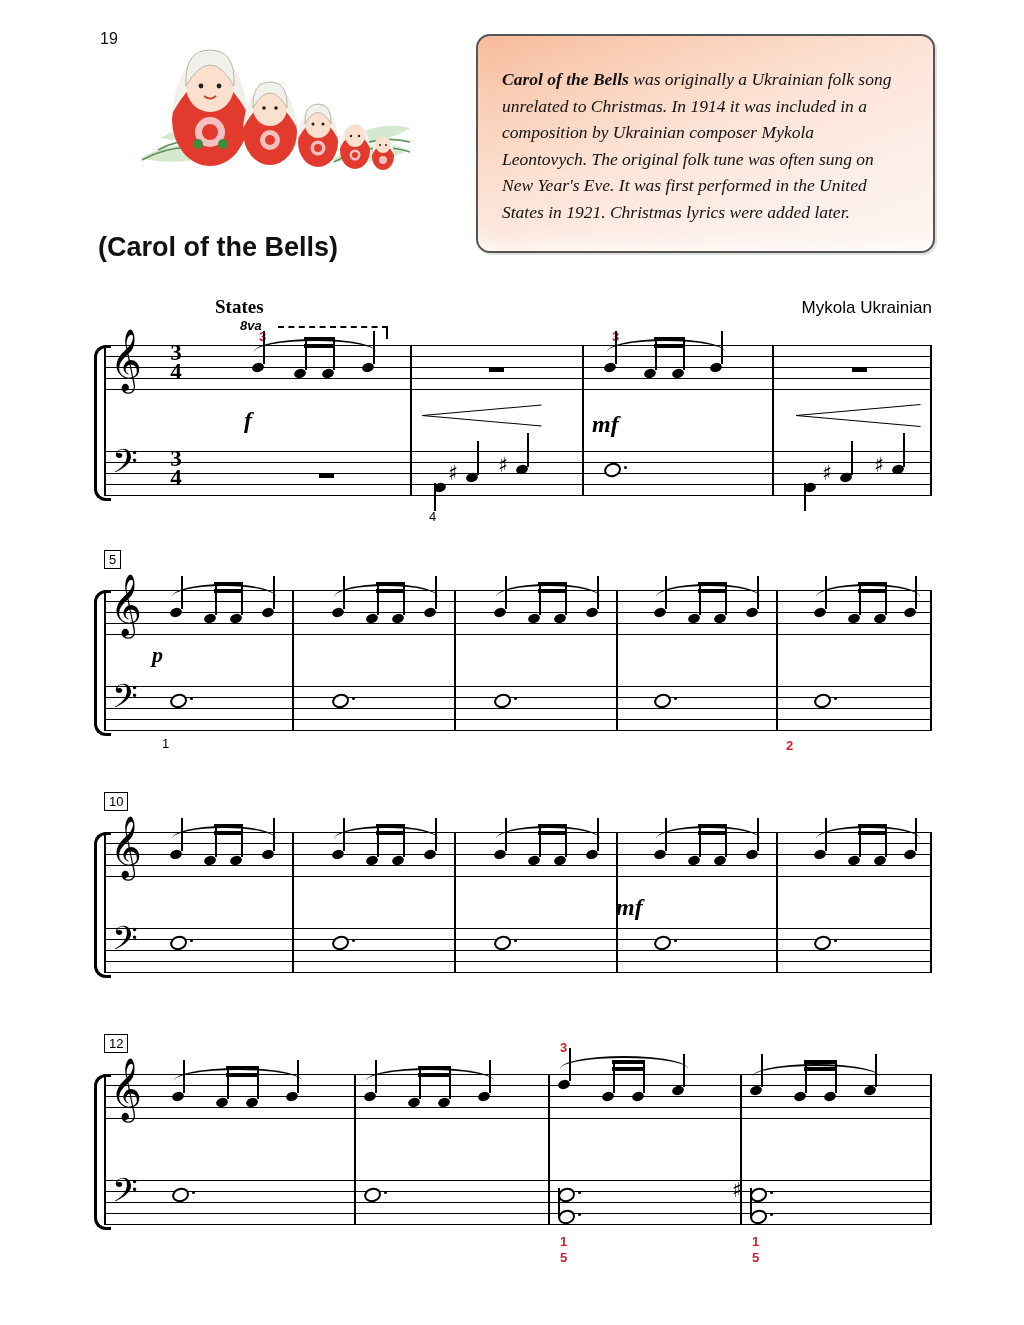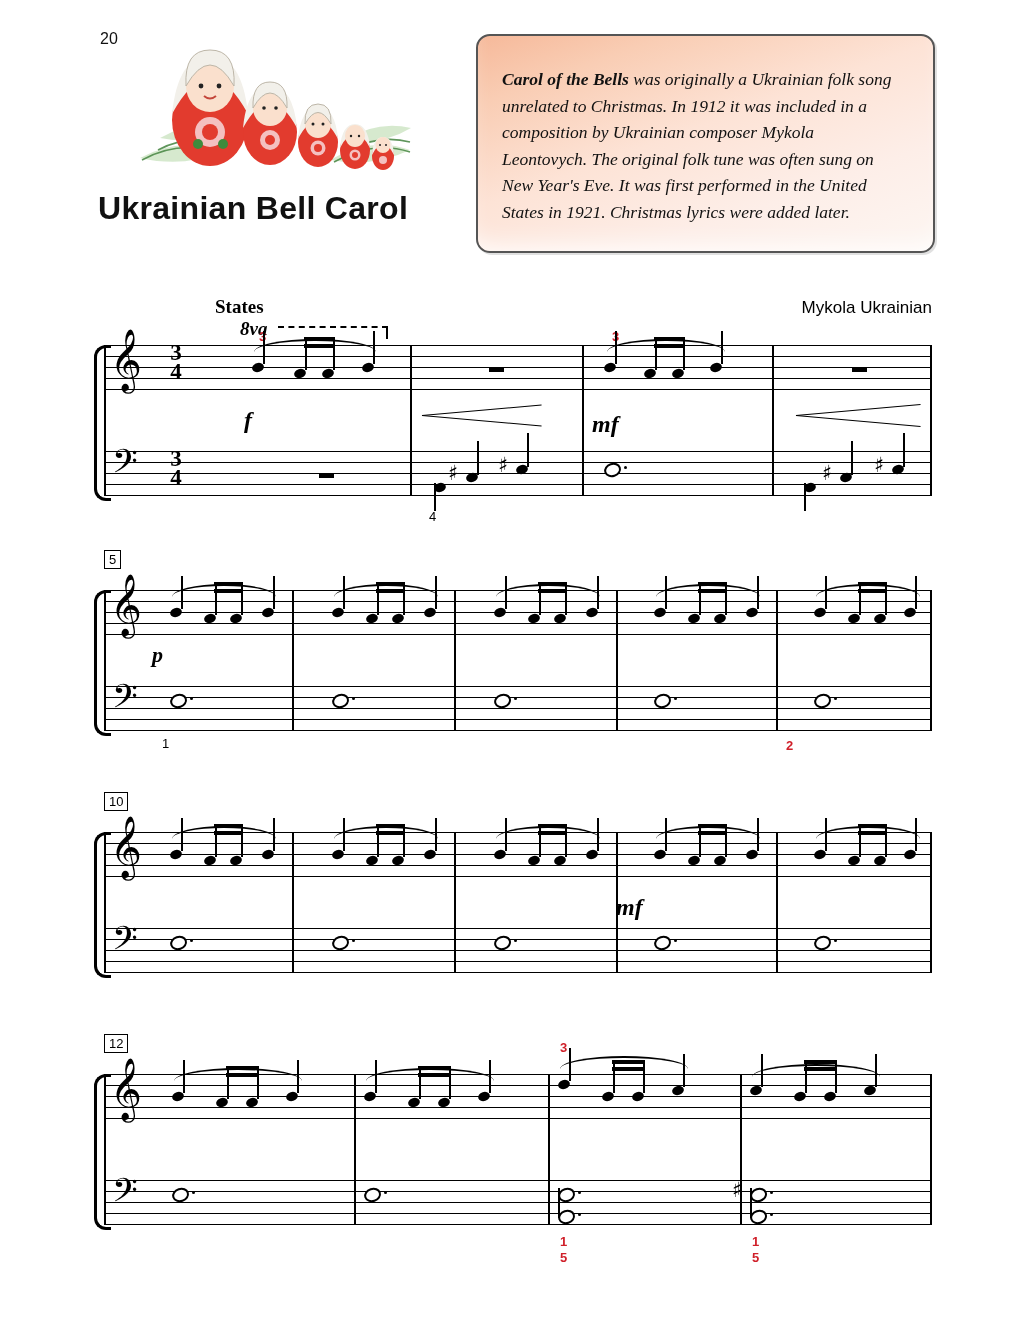--- a/index.html
+++ b/index.html
@@ -50,22 +50,22 @@
   
   .tempo{
     position:absolute;left:215px;top:296px;font-size:19px;font-weight:bold;
     font-family:"Liberation Serif", serif;
   }
   .composer{
     position:absolute;right:92px;top:298px;font-size:17px;
     font-family:"Liberation Sans", sans-serif;
   }
   .ottava{
-    position:absolute;left:240px;top:318px;font-size:19px;font-style:italic;
-    font-weight:bold;font-family:Liberation Serif, serif;
+    position:absolute;left:240px;top:318px;font-size:13px;font-style:italic;
+    font-weight:bold;font-family:Liberation Sans, sans-serif;
   }
   .ottava-line{
     position:absolute;left:278px;top:326px;width:110px;height:1px;
     border-top:2px dashed #000;
   }
   .ottava-tick{
     position:absolute;left:386px;top:326px;width:2px;height:13px;background:#000;
   }
 
   
@@ -122,21 +122,21 @@
   .hairpin{position:absolute;height:12px;}
   .hairpin i{position:absolute;left:0;top:0;width:100%;height:1px;background:#000;
              transform-origin:left center;}
   .acc{position:absolute;font-family:"DejaVu Sans", sans-serif;font-size:21px;line-height:1;}
 </style>
 </head>
 <body>
 
 <div class="page">
 
-  <div class="page-number">20</div>
+  <div class="page-number">19</div>
 
   <svg class="doll-art" viewBox="0 0 290 160">
     <g fill="#cfe6c6" opacity="0.85">
       <path d="M10 130 q40 -22 80 -6 q-36 16 -80 6z"></path>
       <path d="M200 132 q40 -24 80 -10 q-38 18 -80 10z"></path>
       <path d="M30 110 q34 -20 70 -10 q-32 18 -70 10z"></path>
       <path d="M215 112 q32 -20 66 -12 q-30 18 -66 12z"></path>
     </g>
     <g stroke="#4e8b4a" stroke-width="1.6" fill="none" opacity="0.9">
       <path d="M12 132 q36 -20 76 -8"></path>
@@ -194,24 +194,24 @@
     <g>
       <ellipse cx="253" cy="128" rx="11" ry="14" fill="#e23b2e"></ellipse>
       <path d="M242 127 q11 -22 22 0 q-1 -18 -11 -18 q-10 0 -11 18z" fill="#f2f0ea"></path>
       <ellipse cx="253" cy="117" rx="7.5" ry="8" fill="#fae0cd"></ellipse>
       <circle cx="250" cy="117" r="1" fill="#222"></circle>
         <circle cx="256" cy="117" r="1" fill="#222"></circle>
       <circle cx="253" cy="132" r="4" fill="#f4c0c0"></circle>
     </g>
   </svg>
 
-  <div class="title">Ukrainian Bell Carol</div>
+  <div class="subtitle">(Carol of the Bells)</div>
 
   <div class="infobox">
-    <div class="infotext"><b>Carol of the Bells</b><span> was originally a Ukrainian folk song unrelated to Christmas.  In 1912 it was included in a composition by Ukrainian composer Mykola Leontovych.  The original folk tune was often sung on New Year's Eve.  It was first performed in the United States in 1921.  Christmas lyrics were added later.</span></div>
+    <div class="infotext"><b>Carol of the Bells</b><span> was originally a Ukrainian folk song unrelated to Christmas.  In 1914 it was included in a composition by Ukrainian composer Mykola Leontovych.  The original folk tune was often sung on New Year's Eve.  It was first performed in the United States in 1921.  Christmas lyrics were added later.</span></div>
   </div>
 
   <div class="tempo">States</div>
   <div class="composer">Mykola Ukrainian</div>
   <div class="ottava">8va</div>
   <div class="ottava-line"></div>
   <div class="ottava-tick"></div>
 
   <div class="system" style="top:345px;">
     <div class="brace" style="top:0;height:150px;"></div>

